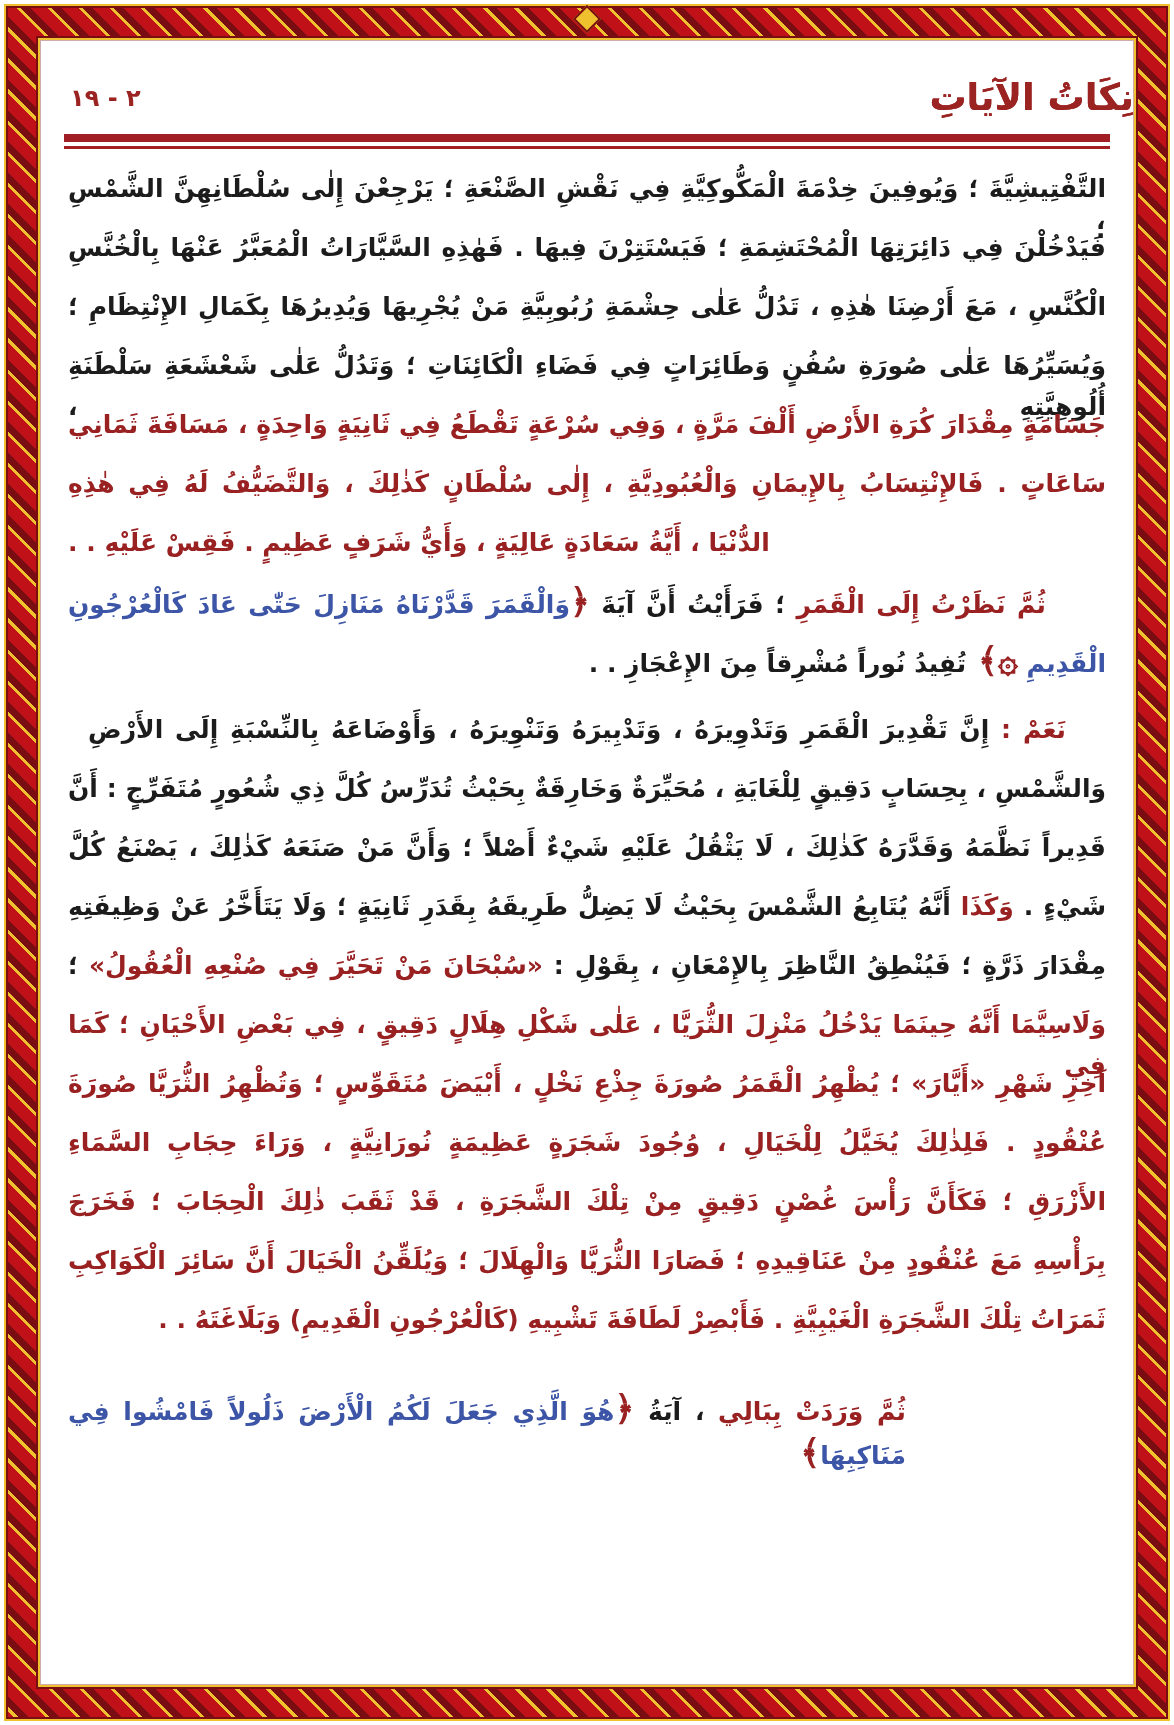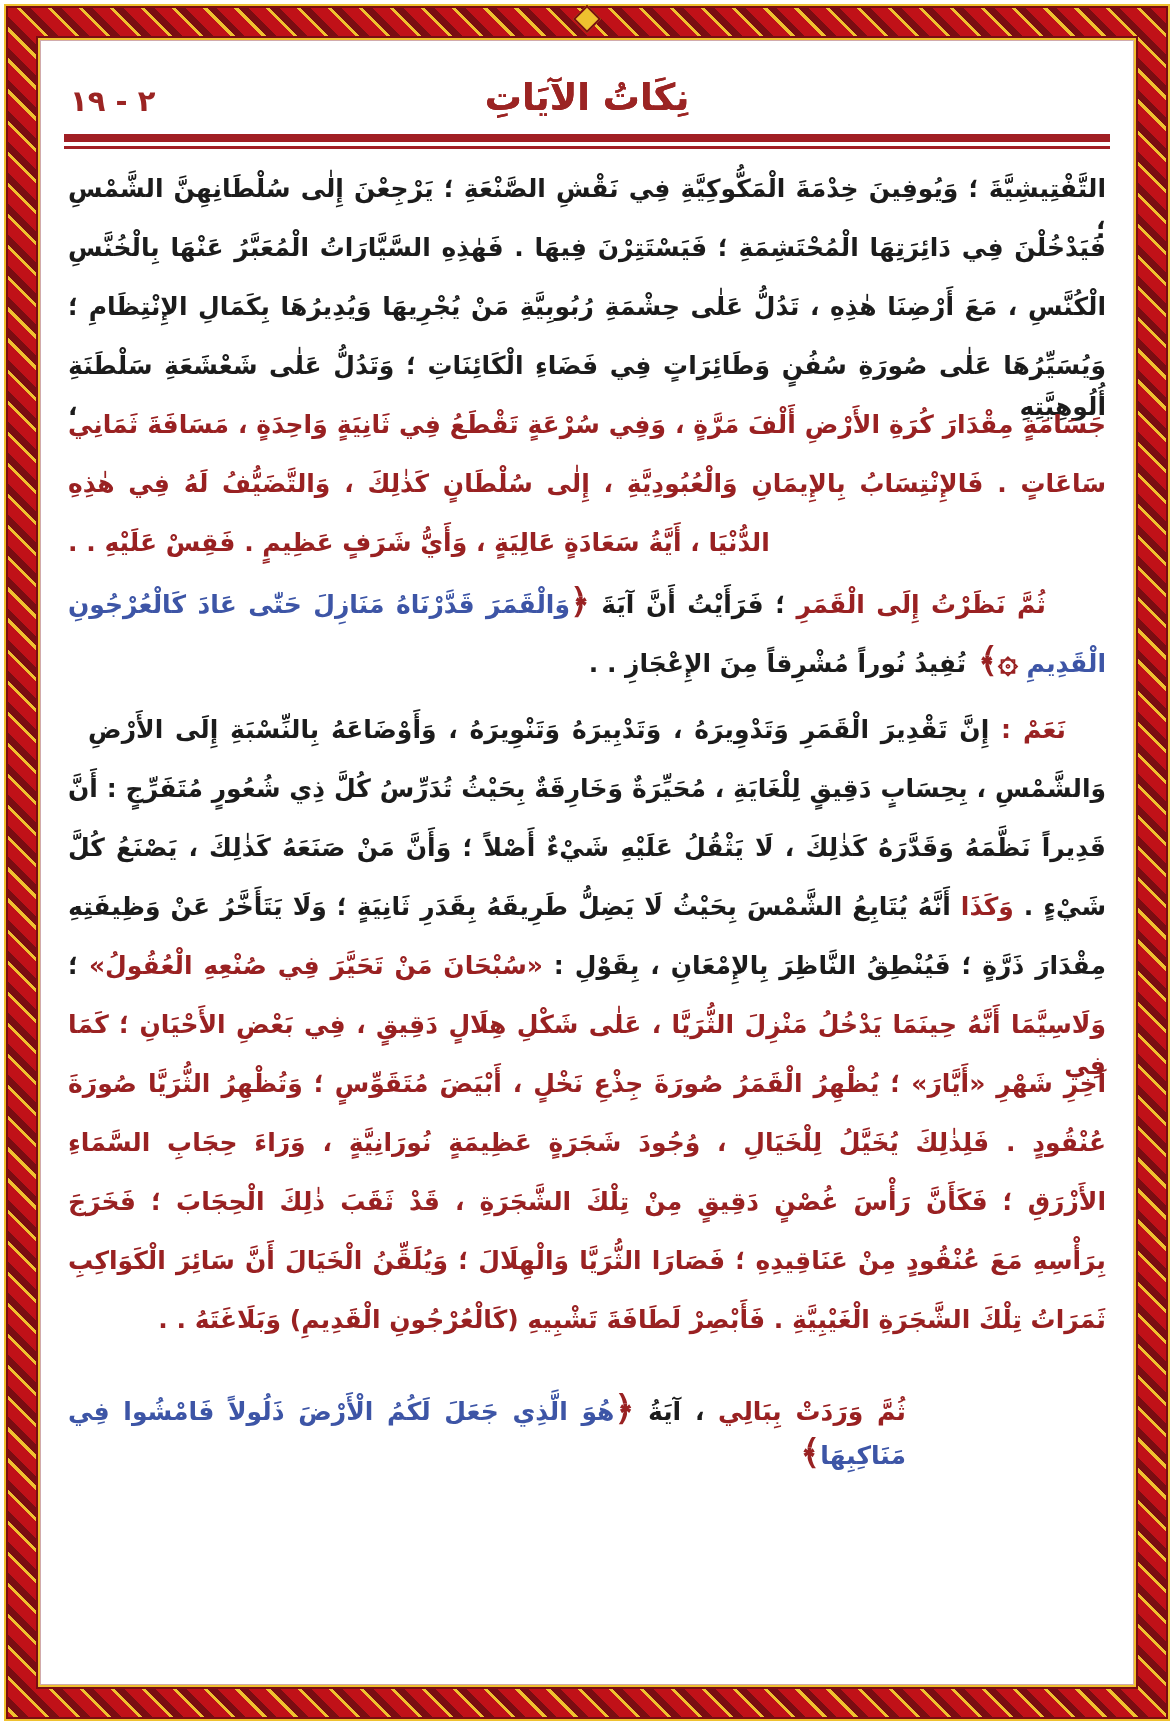--- a/index.html
+++ b/index.html
@@ -33,26 +33,25 @@
     position:absolute;top:9px;left:50%;
     width:16px;height:16px;transform:translateX(-50%) rotate(45deg);
     background:var(--bgold,#efc12f);
     border:2px solid var(--bmaroon,#7a0d12);
   }
   
   .hdr{position:absolute;top:28px;left:0;right:0;height:70px;}
   .pnum{
     position:absolute;top:16px;left:30px;
     direction:rtl;
-    font-size:29px;font-weight:bold;
+    font-size:24px;font-weight:bold;
     color:var(--title,#9b2423);
     letter-spacing:2px;
   }
   .ptitle{
-    text-align:center;
     font-size:37px;font-weight:bold;
     color:var(--title,#9b2423);
     padding-top:8px;
     text-shadow:0 0 .4px var(--title,#9b2423);
   }
   .rules{position:absolute;top:94px;left:24px;right:24px;}
   .rule-a{height:8px;background:var(--rule,#a11f24);}
   .rule-b{height:3px;background:var(--rule,#a11f24);margin-top:4px;}
   
   .body{

